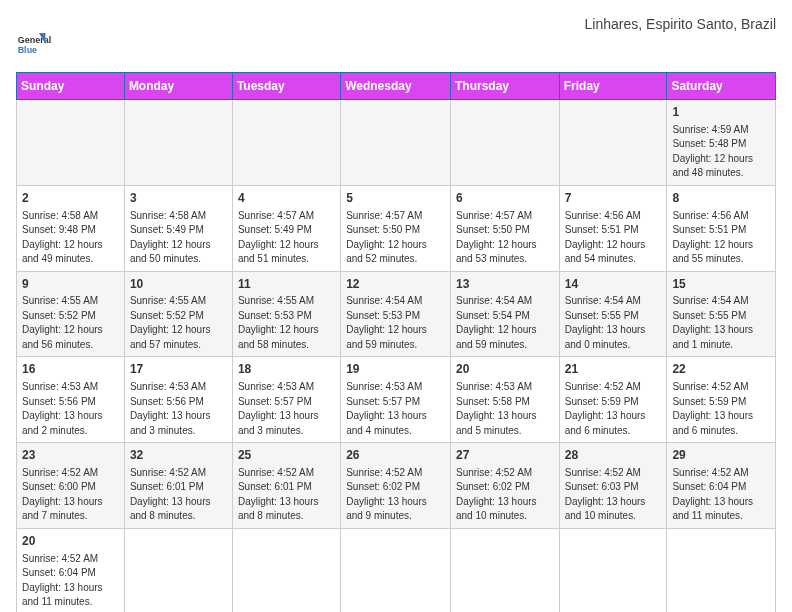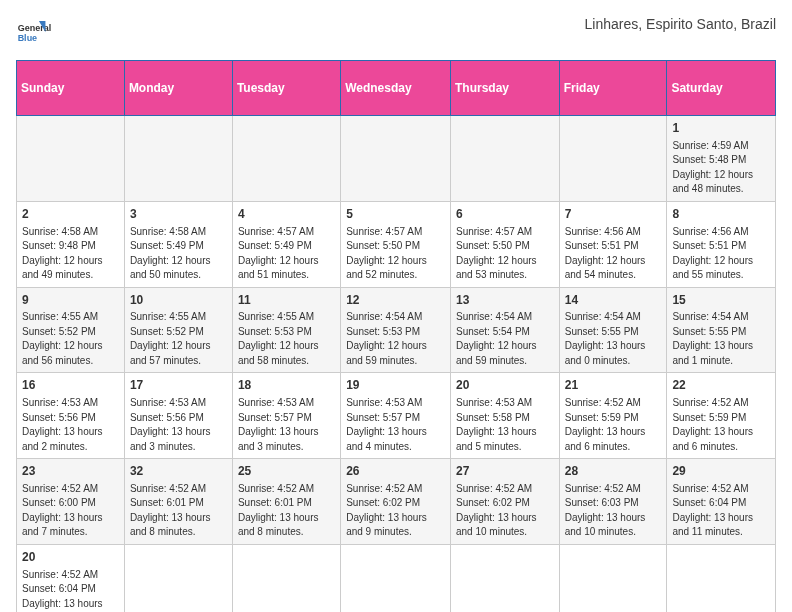--- a/index.html
+++ b/index.html
@@ -13,20 +13,21 @@
     .header-area {
       display: flex;
       justify-content: space-between;
       align-items: flex-start;
       margin-bottom: 8px;
     }
     .logo {
       display: flex;
       align-items: center;
       gap: 4px;
+      margin-top: 12px;
     }
     .logo-icon {
       width: 36px;
       height: 36px;
     }
     .title-area {
       text-align: right;
     }
     .month-title {
       font-size: 32px;
@@ -38,25 +39,25 @@
       font-size: 14px;
       color: #444;
       text-align: right;
     }
     table {
       width: 100%;
       border-collapse: collapse;
       border: 1px solid #ccc;
     }
     thead tr th {
-      background-color: #ec4899;
+      background-color: #d946ef;
       color: #fff;
       font-size: 12px;
       font-weight: bold;
-      padding: 20px 4px;
+      padding: 6px 4px;
       text-align: left;
       border: 1px solid #2a6aaf;
     }
     tbody tr td {
       vertical-align: top;
       border: 1px solid #ccc;
       padding: 4px 5px;
       width: 113px;
       min-height: 80px;
       background: #fff;

